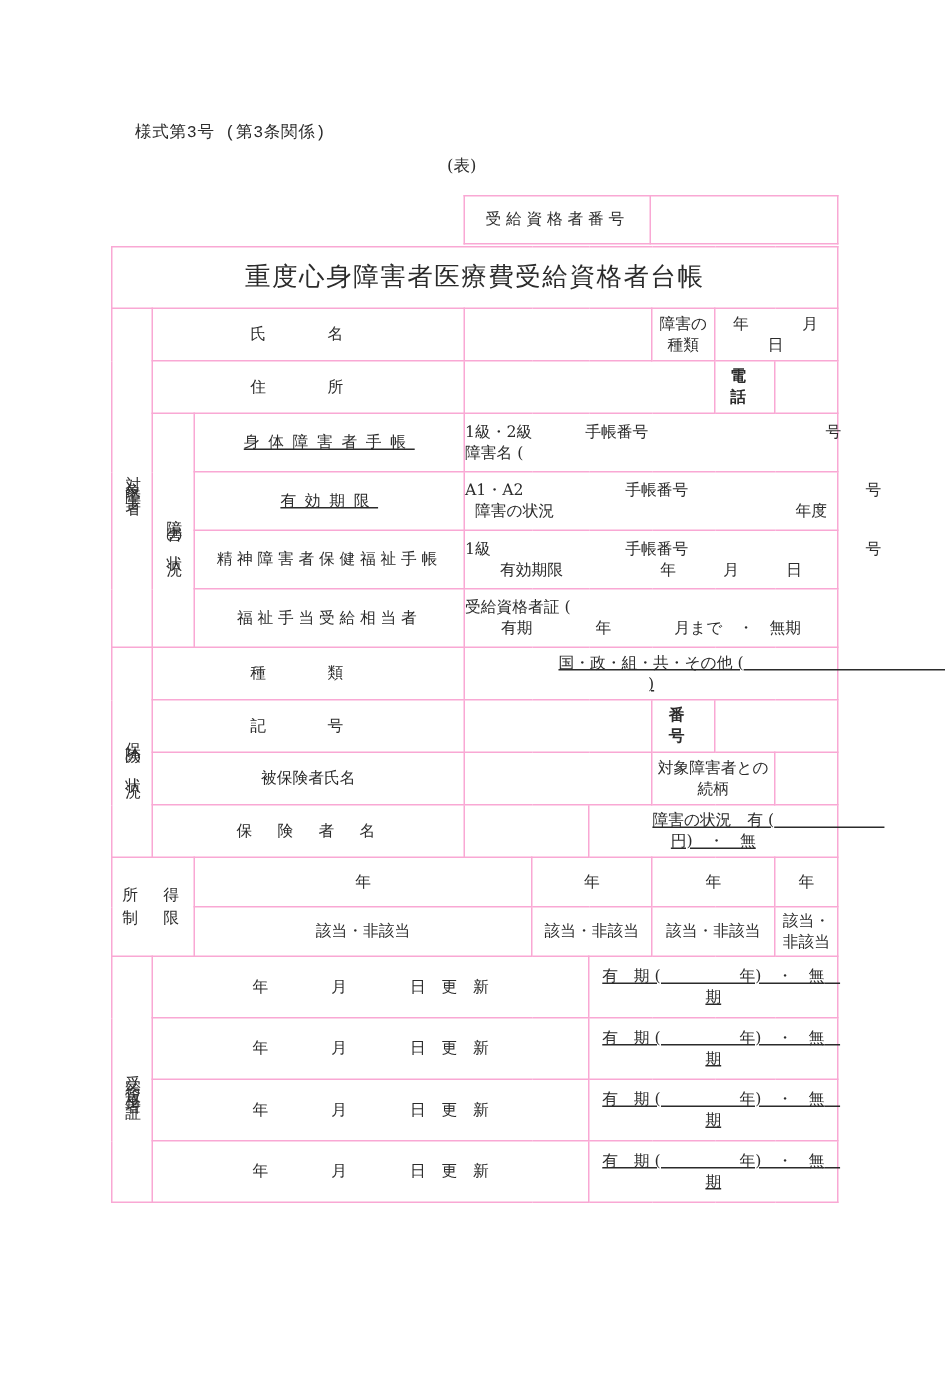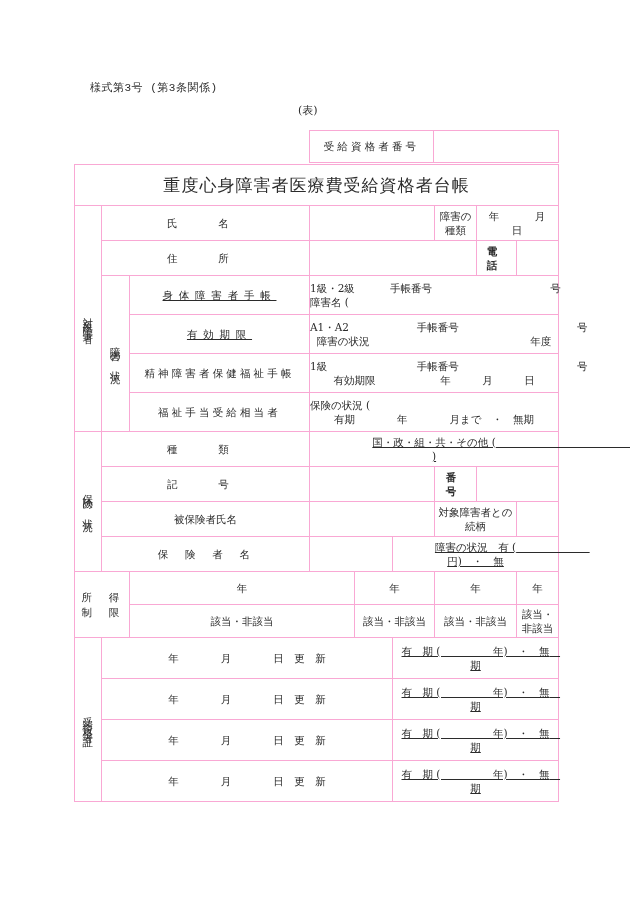--- a/index.html
+++ b/index.html
@@ -188,21 +188,21 @@
     <td style="height:38px" class="sp1">精神障害者保健福祉手帳</td>
     <td colspan="6" class="two-line">
       <span class="ln"><span>1級</span>				<span>手帳番号</span>					<span>号</span></span>
       <span class="ln"><span>有効期限</span>			<span>年　　　月　　　日</span></span>
     </td>
   </tr>
 
   <tr>
     <td style="height:38px" class="sp1">福祉手当受給相当者</td>
     <td colspan="6" class="two-line">
-      <span class="ln"><span>保険の状況 (</span>											</span>
+      <span class="ln"><span>受給資格者証 (</span>											</span>
       <span class="ln">有期　　　　年　　　　月まで　・　無期</span>
     </td>
   </tr>
 
   <tr>
     <td rowspan="4">
       <div class="vwrap">
             <span class="vlabel">保険の状況</span>
           </div>
     </td>

